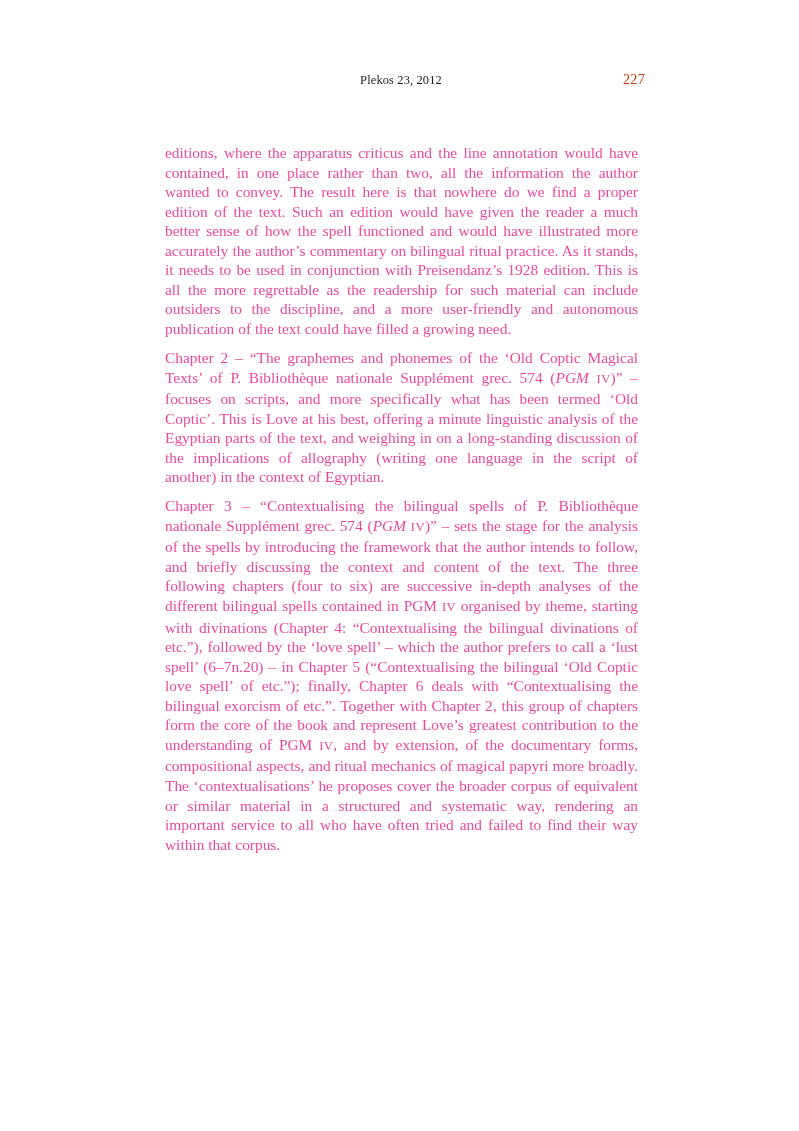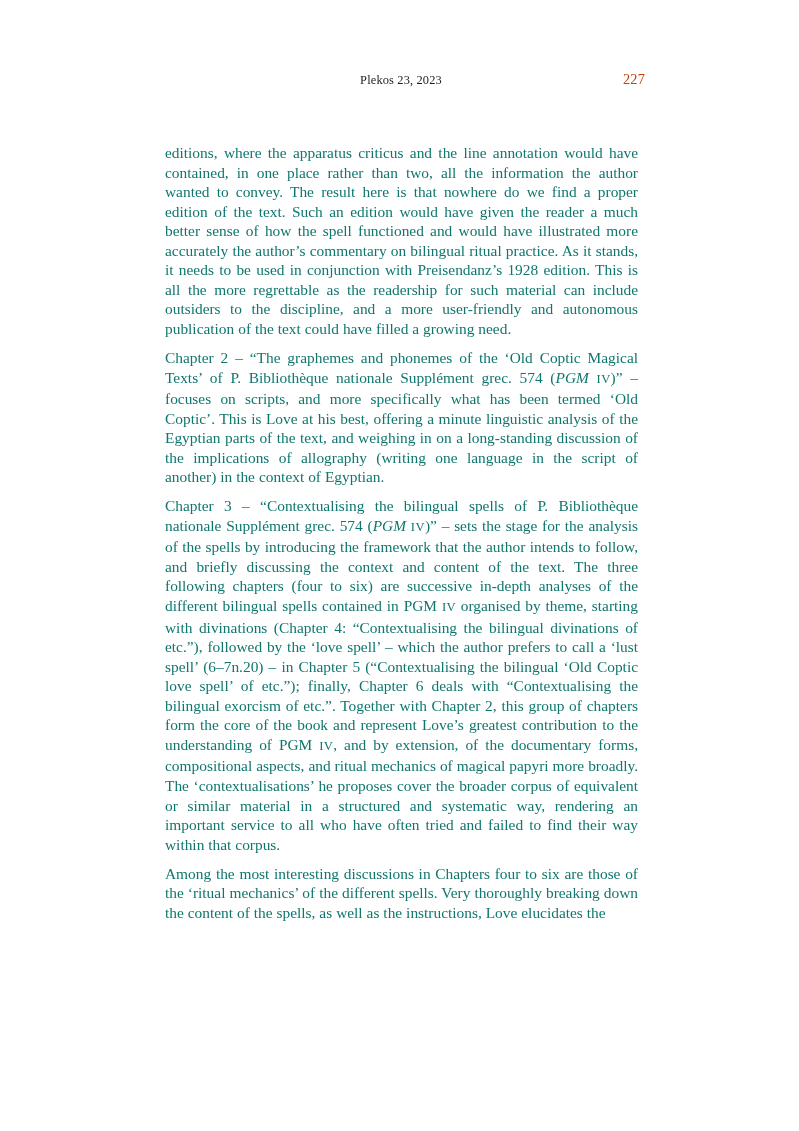--- a/index.html
+++ b/index.html
@@ -63,21 +63,21 @@
     width: 473px;
   }
 
   .body-paragraph {
     margin: 0 0 9.5px 0;
     font-size: 15.4px;
     line-height: 19.55px;
     text-align: justify;
     text-justify: inter-word;
     hyphens: none;
-    color: #0f766e;
+    color: #ec4899;
     word-spacing: 0.1px;
   }
 
   .body-paragraph:last-child {
     margin-bottom: 0;
   }
 
   
   .ital {
     font-style: italic;
@@ -88,24 +88,23 @@
     font-size: 0.82em;
     letter-spacing: 0.35px;
   }
 </style>
 </head>
 <body>
 
 <div class="page">
 
   <div class="running-head">
-    <div class="running-head-title">Plekos 23, 2023</div>
+    <div class="running-head-title">Plekos 23, 2012</div>
     <div class="running-head-folio">227</div>
   </div>
 
   <div class="text-column">
       <p class="body-paragraph"><span>editions, where the apparatus criticus and the line annotation would have contained, in one place rather than two, all the information the author wanted to convey. The result here is that nowhere do we find a proper edition of the text. Such an edition would have given the reader a much better sense of how the spell functioned and would have illustrated more accurately the author’s commentary on bilingual ritual practice. As it stands, it needs to be used in conjunction with Preisendanz’s 1928 edition. This is all the more regrettable as the readership for such material can include outsiders to the discipline, and a more user-friendly and autonomous publication of the text could have filled a growing need.</span></p>
       <p class="body-paragraph"><span>Chapter 2 – “The graphemes and phonemes of the ‘Old Coptic Magical Texts’ of P. Bibliothèque nationale Supplément grec. 574 (</span><span class="ital">PGM</span><span> </span><span class="smallcaps">IV</span><span>)” – focuses on scripts, and more specifically what has been termed ‘Old Coptic’. This is Love at his best, offering a minute linguistic analysis of the Egyptian parts of the text, and weighing in on a long-standing discussion of the implications of allography (writing one language in the script of another) in the context of Egyptian.</span></p>
       <p class="body-paragraph"><span>Chapter 3 – “Contextualising the bilingual spells of P. Bibliothèque nationale Supplément grec. 574 (</span><span class="ital">PGM</span><span> </span><span class="smallcaps">IV</span><span>)” – sets the stage for the analysis of the spells by introducing the framework that the author intends to follow, and briefly discussing the context and content of the text. The three following chapters (four to six) are successive in-depth analyses of the different bilingual spells contained in PGM </span><span class="smallcaps">IV</span><span> organised by theme, starting with divinations (Chapter 4: “Contextualising the bilingual divinations of etc.”), followed by the ‘love spell’ – which the author prefers to call a ‘lust spell’ (6–7n.20) – in Chapter 5 (“Contextualising the bilingual ‘Old Coptic love spell’ of etc.”); finally, Chapter 6 deals with “Contextualising the bilingual exorcism of etc.”. Together with Chapter 2, this group of chapters form the core of the book and represent Love’s greatest contribution to the understanding of PGM </span><span class="smallcaps">IV</span><span>, and by extension, of the documentary forms, compositional aspects, and ritual mechanics of magical papyri more broadly. The ‘contextualisations’ he proposes cover the broader corpus of equivalent or similar material in a structured and systematic way, rendering an important service to all who have often tried and failed to find their way within that corpus.</span></p>
-      <p class="body-paragraph"><span>Among the most interesting discussions in Chapters four to six are those of the ‘ritual mechanics’ of the different spells. Very thoroughly breaking down the content of the spells, as well as the instructions, Love elucidates the</span></p>
     </div>
 
 </div>
 
 </body></html>

